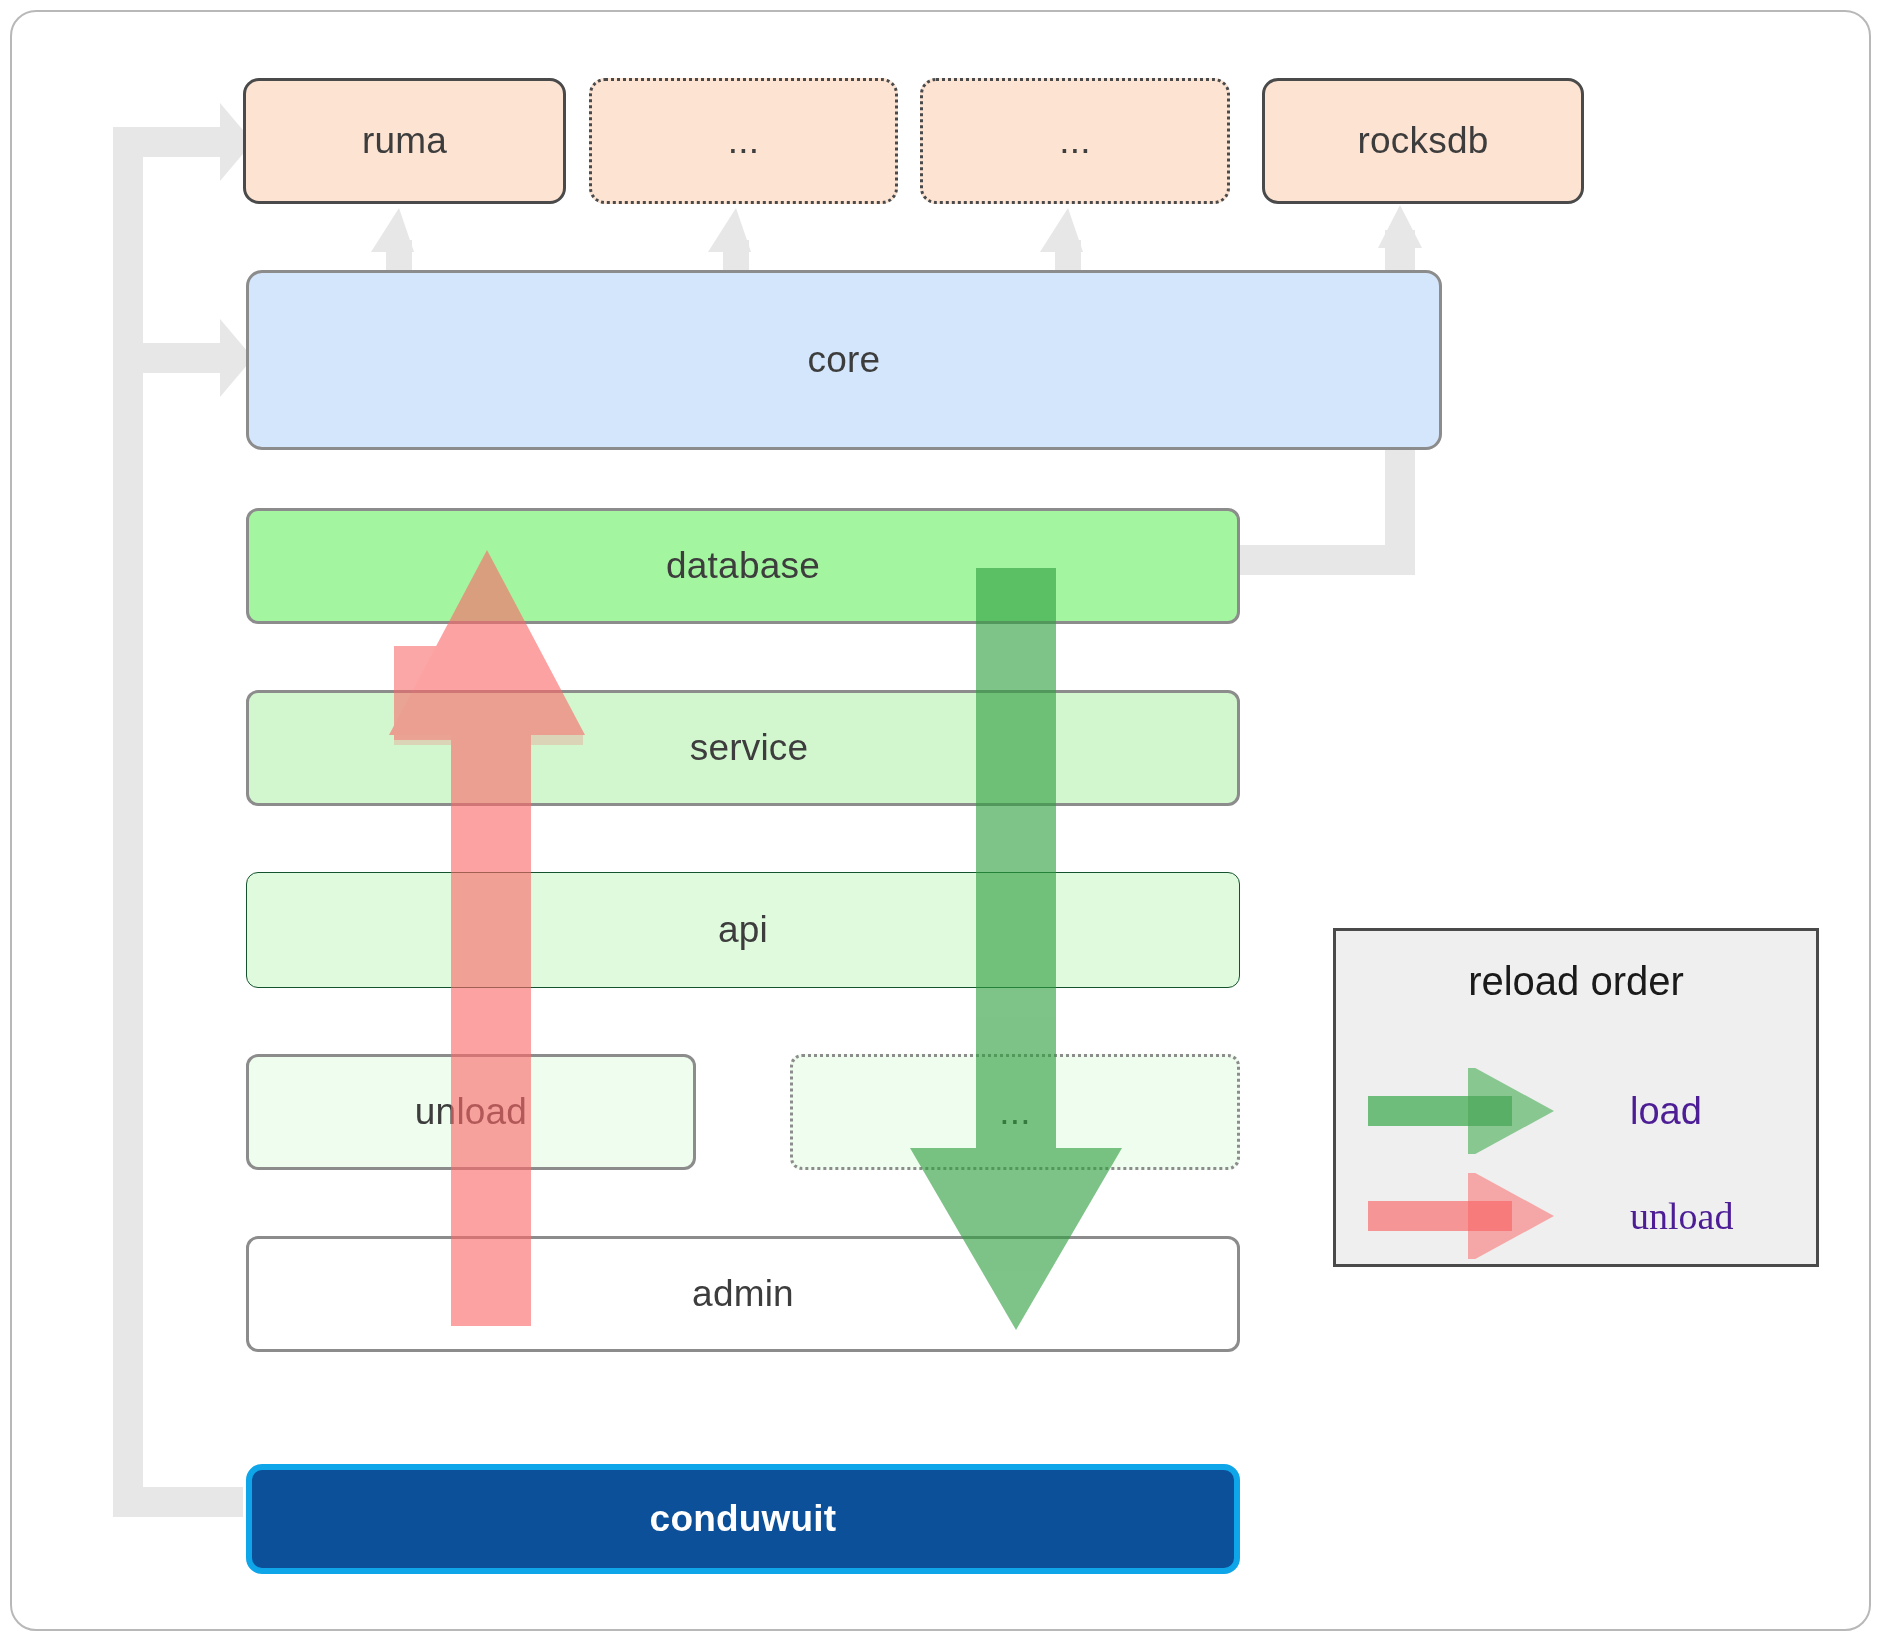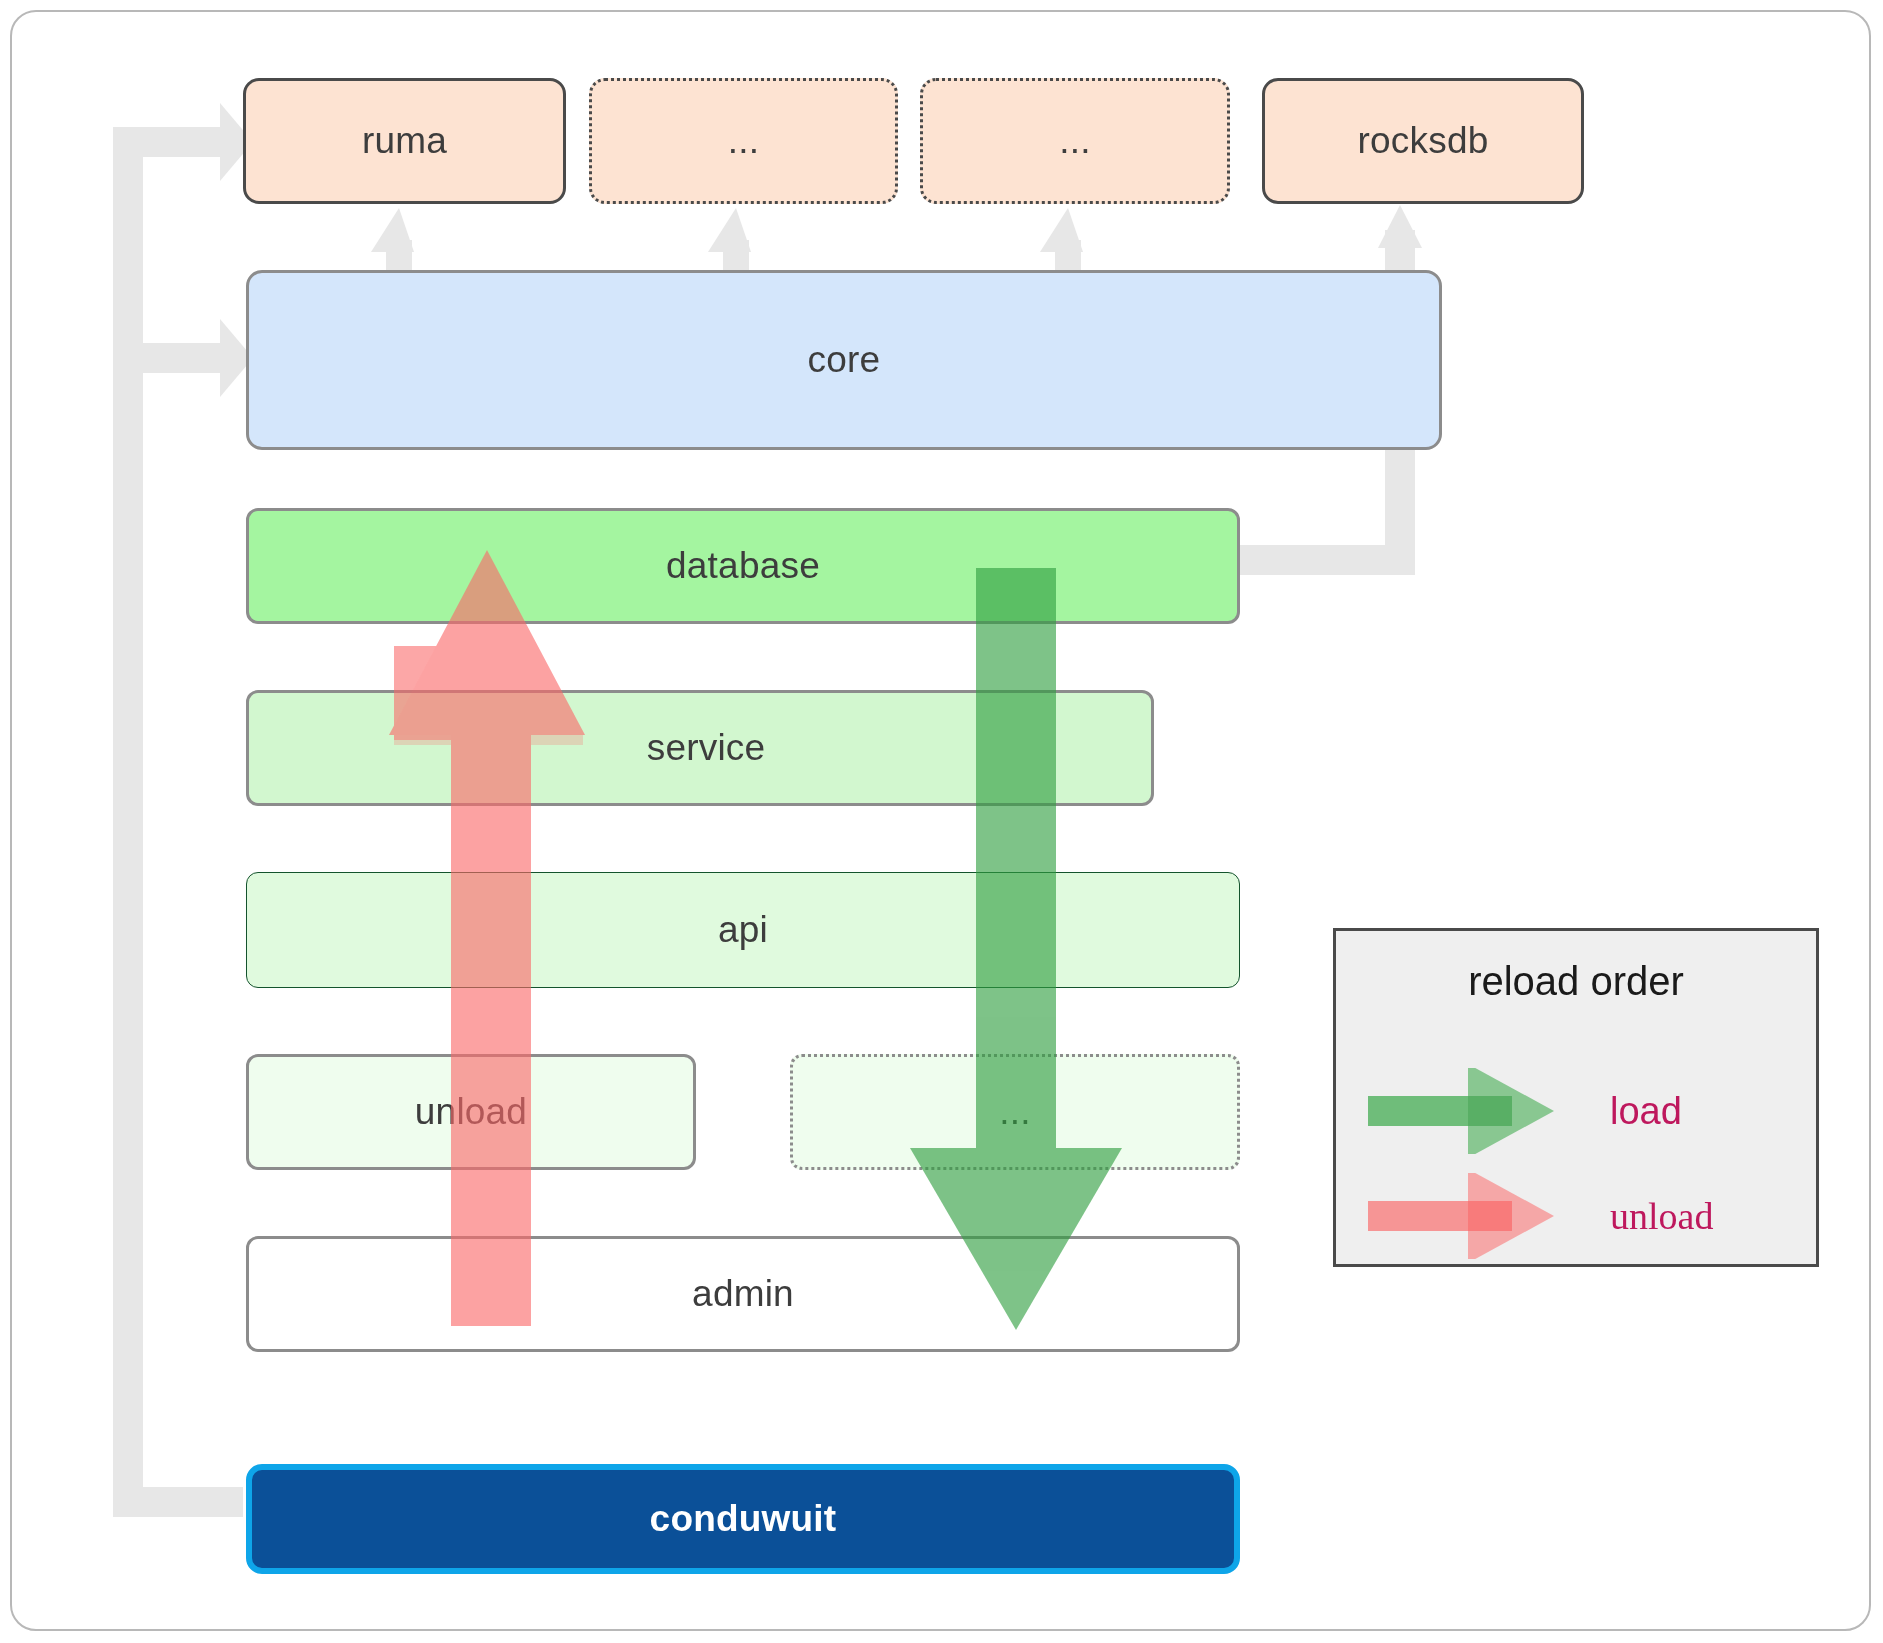--- a/index.html
+++ b/index.html
@@ -118,23 +118,23 @@
   }
   .legend-row.r1 { top: 135px; }
   .legend-row.r2 { top: 240px; font-family: Liberation Serif, serif; }
   .legend-swatch {
     position: relative;
     width: 200px;
     height: 86px;
     flex: 0 0 200px;
   }
   .legend-label {
-    margin-left: 42px;
+    margin-left: 62px;
     font-size: 38px;
-    color: #be185d;
+    color: #4c1d95;
     white-space: nowrap;
   }
 
   
   svg.overlay {
     position: absolute;
     left: 0;
     top: 0;
     width: 1883px;
     height: 1643px;
@@ -194,21 +194,21 @@
   </div>
 
   <div class="node core" style="left:246px; top:270px; width:1196px; height:180px;">
     <span>core</span>
   </div>
 
   <div class="node lvl-database" style="left:246px; top:508px; width:994px; height:116px;">
     <span>database</span>
   </div>
 
-  <div class="node lvl-service" style="left:246px; top:690px; width:908px; height:116px;padding-left:12px;">
+  <div class="node lvl-service" style="left:246px; top:690px; width:994px; height:116px;padding-left:12px;">
     <span>service</span>
   </div>
 
   <div class="node lvl-api" style="left:246px; top:872px; width:994px; height:116px;">
     <span>api</span>
   </div>
 
   <div class="node lvl-admin" style="left:246px; top:1054px; width:450px; height:116px;">
     <span>unload</span>
   </div>

